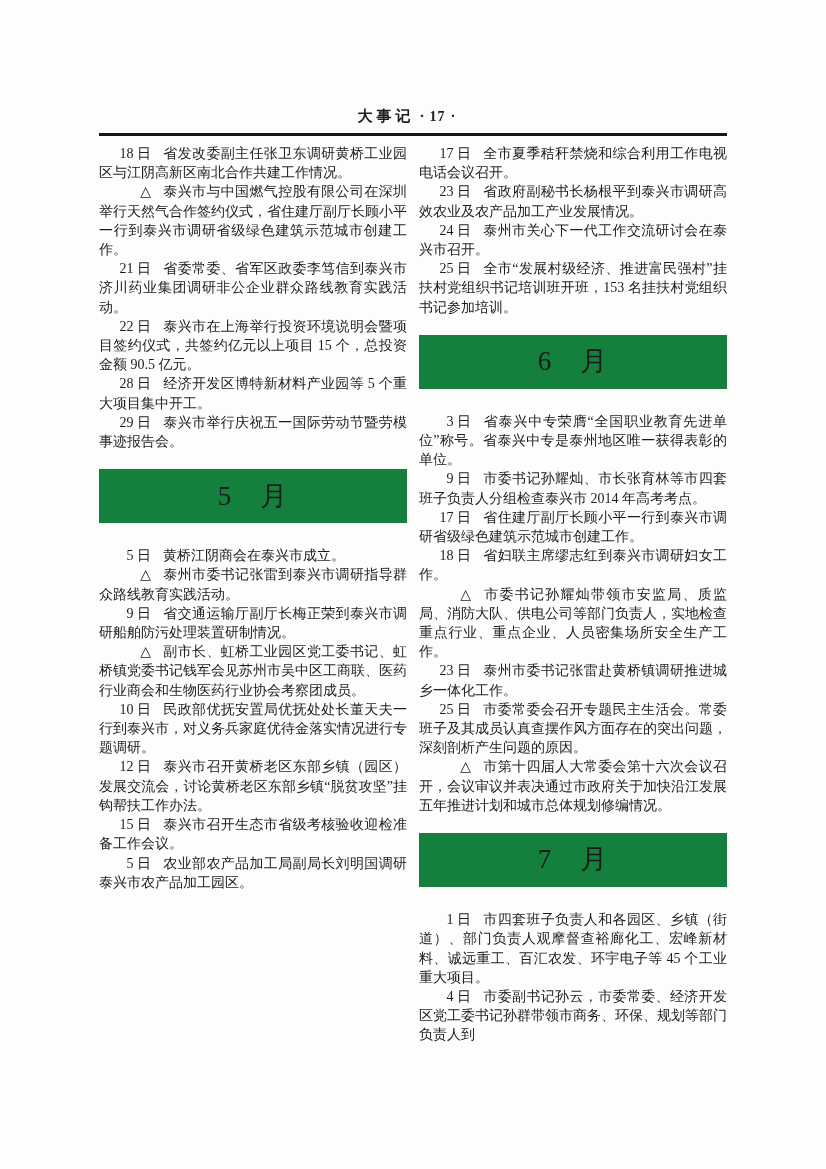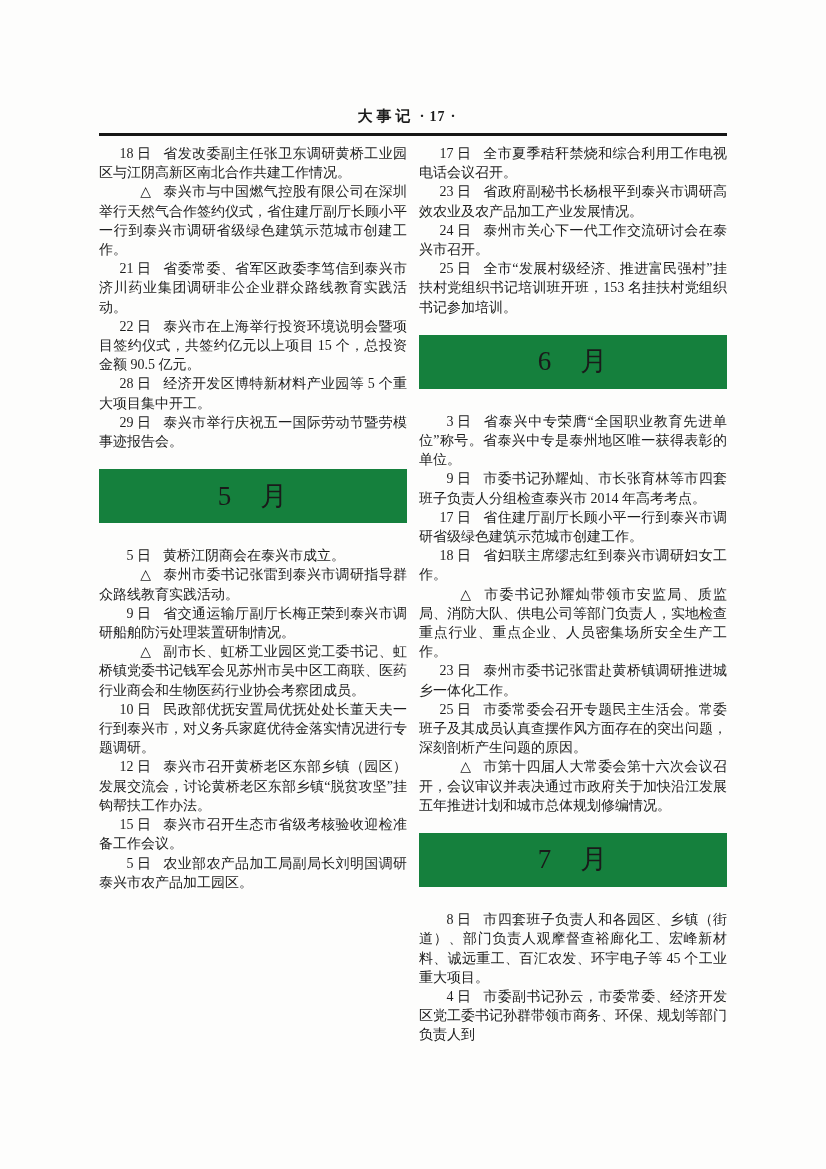--- a/index.html
+++ b/index.html
@@ -137,18 +137,18 @@
   <p class="entry"><span class="day">23 日</span><span class="txt">泰州市委书记张雷赴黄桥镇调研推进城乡一体化工作。</span></p>
 
   <p class="entry"><span class="day">25 日</span><span class="txt">市委常委会召开专题民主生活会。常委班子及其成员认真查摆作风方面存在的突出问题，深刻剖析产生问题的原因。</span></p>
 
   <p class="entry"><span class="day">△</span><span class="txt">市第十四届人大常委会第十六次会议召开，会议审议并表决通过市政府关于加快沿江发展五年推进计划和城市总体规划修编情况。</span></p>
 
   <div class="month-box">
     <span class="month-label">7　月</span>
   </div>
 
-  <p class="entry"><span class="day">8 日</span><span class="txt">市四套班子负责人和各园区、乡镇（街道）、部门负责人观摩督查裕廊化工、宏峰新材料、诚远重工、百汇农发、环宇电子等 45 个工业重大项目。</span></p>
+  <p class="entry"><span class="day">1 日</span><span class="txt">市四套班子负责人和各园区、乡镇（街道）、部门负责人观摩督查裕廊化工、宏峰新材料、诚远重工、百汇农发、环宇电子等 45 个工业重大项目。</span></p>
 
   <p class="entry"><span class="day">4 日</span><span class="txt">市委副书记孙云，市委常委、经济开发区党工委书记孙群带领市商务、环保、规划等部门负责人到</span></p>
 </div>
   </div>
 </div>
 
 </body></html>

